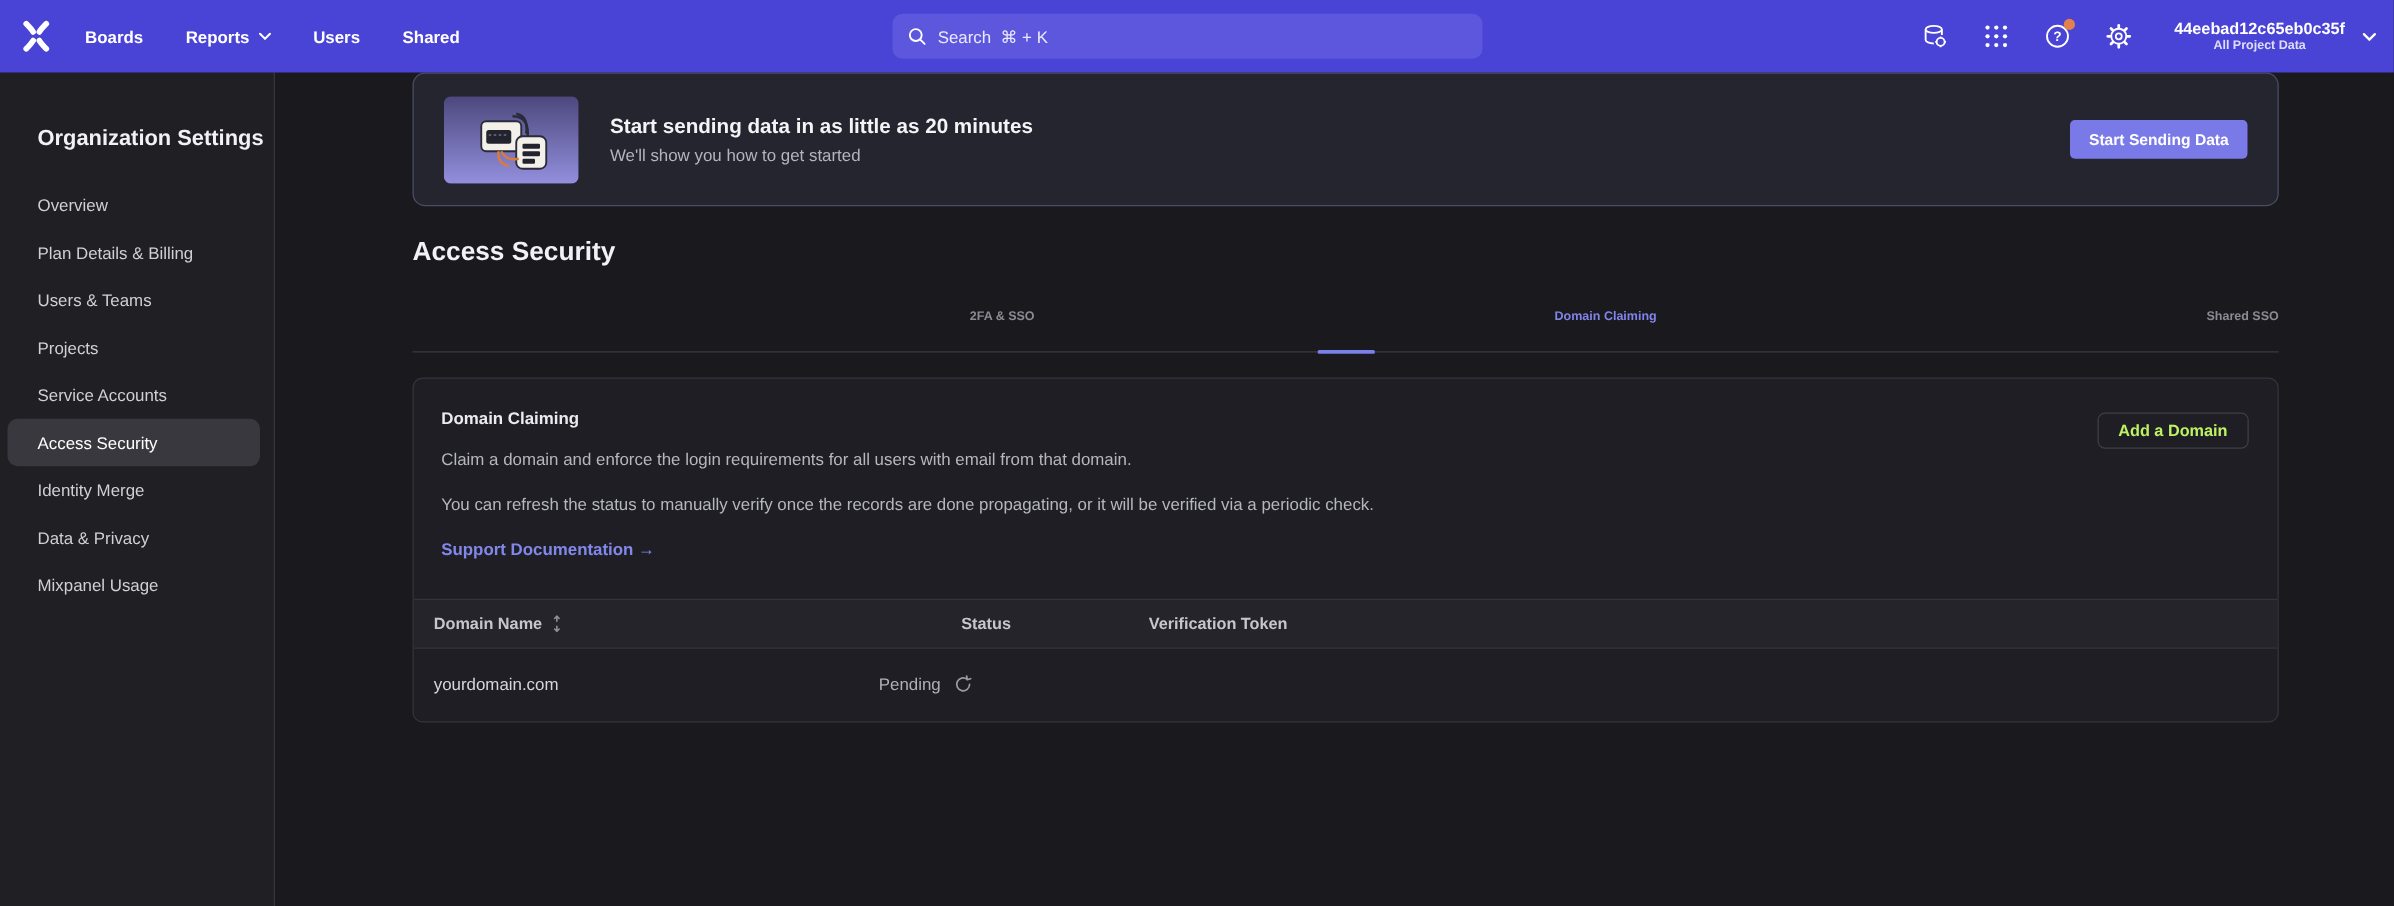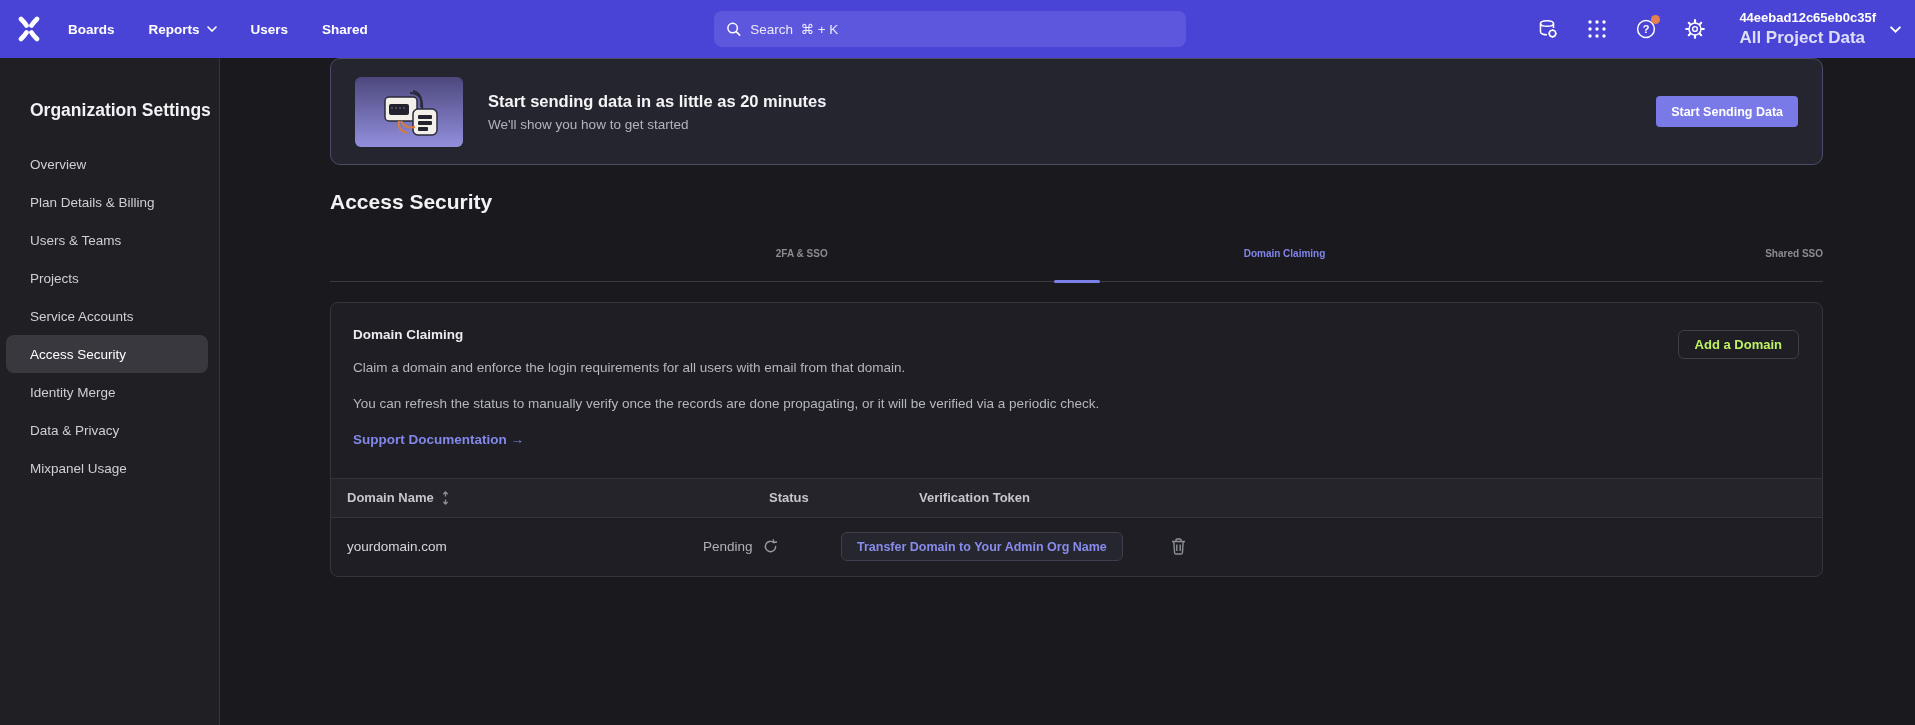--- a/index.html
+++ b/index.html
@@ -16,21 +16,21 @@
                  background:#5d57dd; border-radius:8px; display:flex; align-items:center; padding:0 12px; }
   .search-wrap input { background:transparent; border:none; outline:none; color:#fff;
                        font-size:13.5px; font-family:inherit; width:100%; margin-left:9px; }
   .search-wrap input::placeholder { color:rgba(255,255,255,.88); }
   .nav-right { position:absolute; right:14px; top:0; height:58px; display:flex; align-items:center; gap:27px; }
   .nav-icon { width:22px; height:22px; position:relative; cursor:pointer; display:flex; align-items:center; justify-content:center; }
   .help-dot { position:absolute; right:-3px; top:-3px; width:9px; height:9px; border-radius:50%; background:#e2814d; }
   .org-block { display:flex; align-items:center; gap:14px; cursor:pointer; margin-left:6px; }
   .org-texts { display:flex; flex-direction:column; line-height:1.25; }
   .org-id { color:#fff; font-size:13px; font-weight:700; }
-  .org-project { color:rgba(255,255,255,.82); font-size:17px; font-weight:600; }
+  .org-project { color:rgba(255,255,255,.82); font-size:10px; font-weight:600;text-align:center; }
 
   
   .sidebar { position:absolute; left:0; top:58px; bottom:0; width:220px;
              background:#1f1f24; border-right:1px solid #35353c; }
   .sidebar-title { color:#f2f2f5; font-size:17.5px; font-weight:700; margin:42px 0 24px 30px; }
   .side-item { height:38px; margin:0 11px 0 6px; padding-left:24px; display:flex; align-items:center;
                border-radius:8px; color:#cfcfd4; font-size:13.5px; cursor:pointer; }
   .side-item.active { background:#38383e; color:#fff; }
 
   
@@ -248,27 +248,17 @@
 
       <div class="tbl-row">
         <span class="td-domain">yourdomain.com</span>
         <span class="td-status">
           <span>Pending</span>
           <svg width="15" height="15" viewBox="0 0 16 16" style="cursor:pointer">
             <path d="M13.5 8 a5.5 5.5 0 1 1 -2.1-4.3" stroke="#9a9aa2" stroke-width="1.5" fill="none" stroke-linecap="round"></path>
             <path d="M11 1 L11.6 3.9 L14.4 3.2" stroke="#9a9aa2" stroke-width="1.5" fill="none" stroke-linecap="round" stroke-linejoin="round"></path>
           </svg>
         </span>
-        <span class="td-actions">
-          <button class="transfer-btn">Transfer Domain to Your Admin Org Name</button>
-          <button class="icon-btn">
-            <svg width="15" height="17" viewBox="0 0 15 17" fill="none" stroke="#8f8f98" stroke-width="1.4">
-              <path d="M1 3.5 h13 M5 3.5 V2 a1 1 0 0 1 1-1 h3 a1 1 0 0 1 1 1 v1.5"></path>
-              <path d="M2.8 3.5 L3.6 15 a1.2 1.2 0 0 0 1.2 1 h5.4 a1.2 1.2 0 0 0 1.2-1 L12.2 3.5"></path>
-              <path d="M5.8 6.5 v6.5 M9.2 6.5 v6.5"></path>
-            </svg>
-          </button>
-        </span>
       </div>
     </div>
 
   </div>
 </div>
 
 </body></html>

